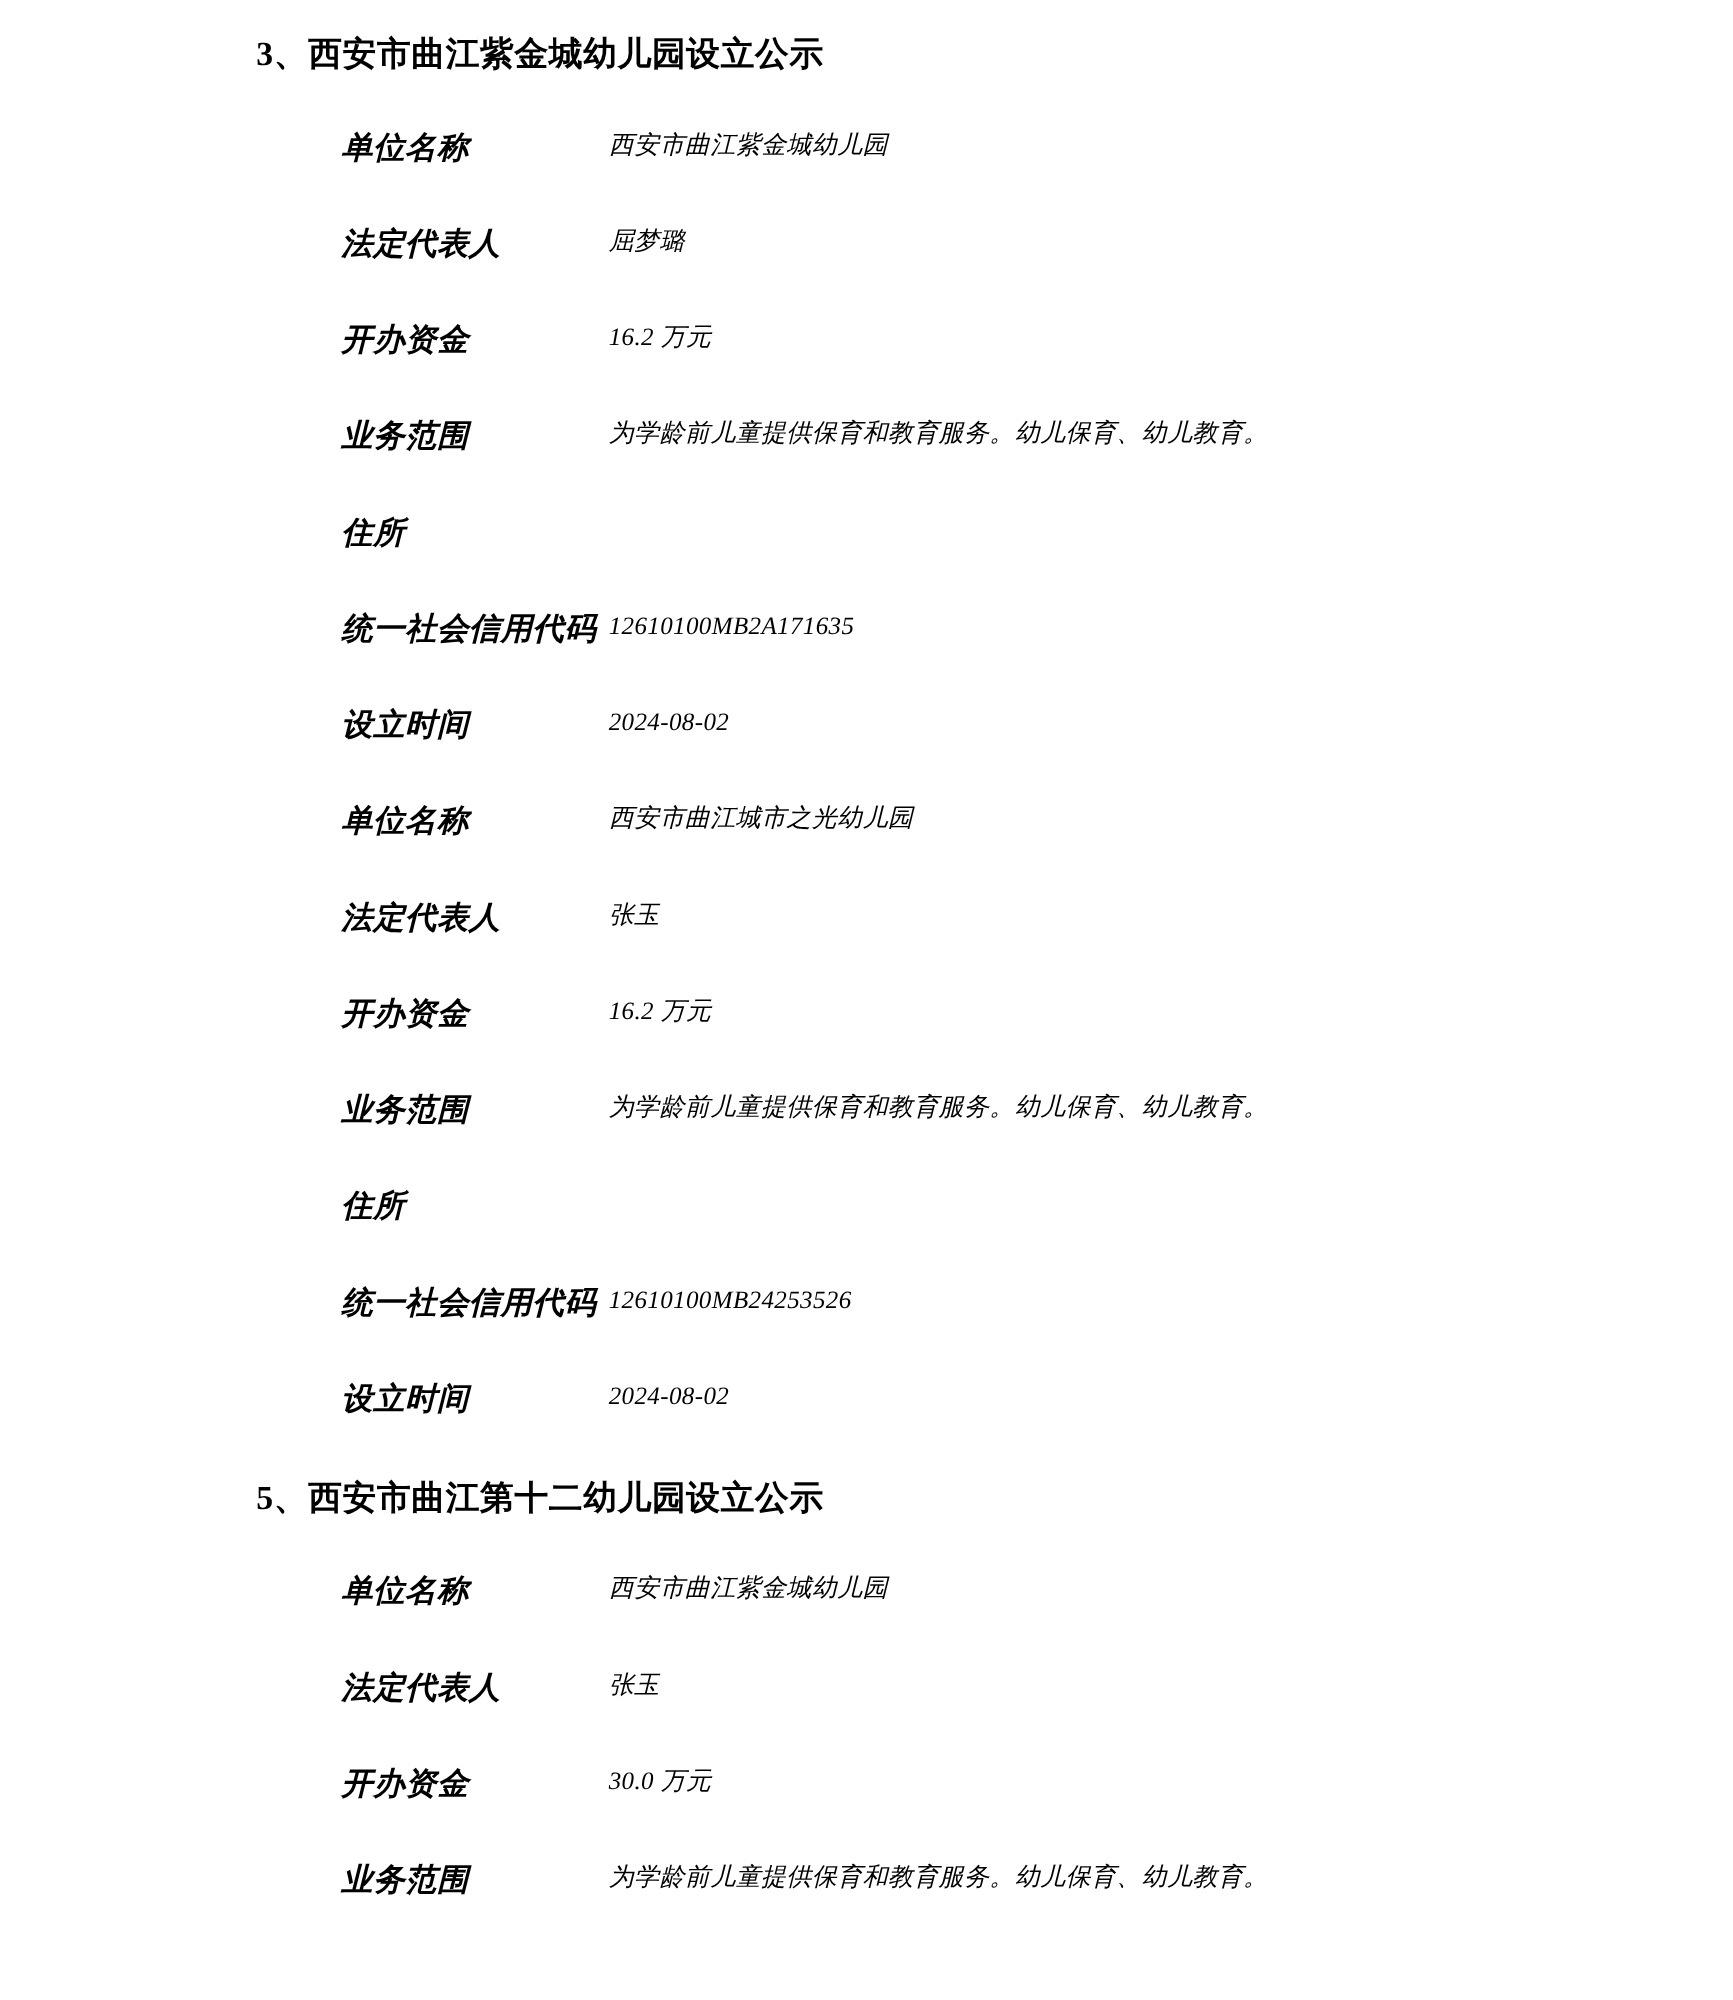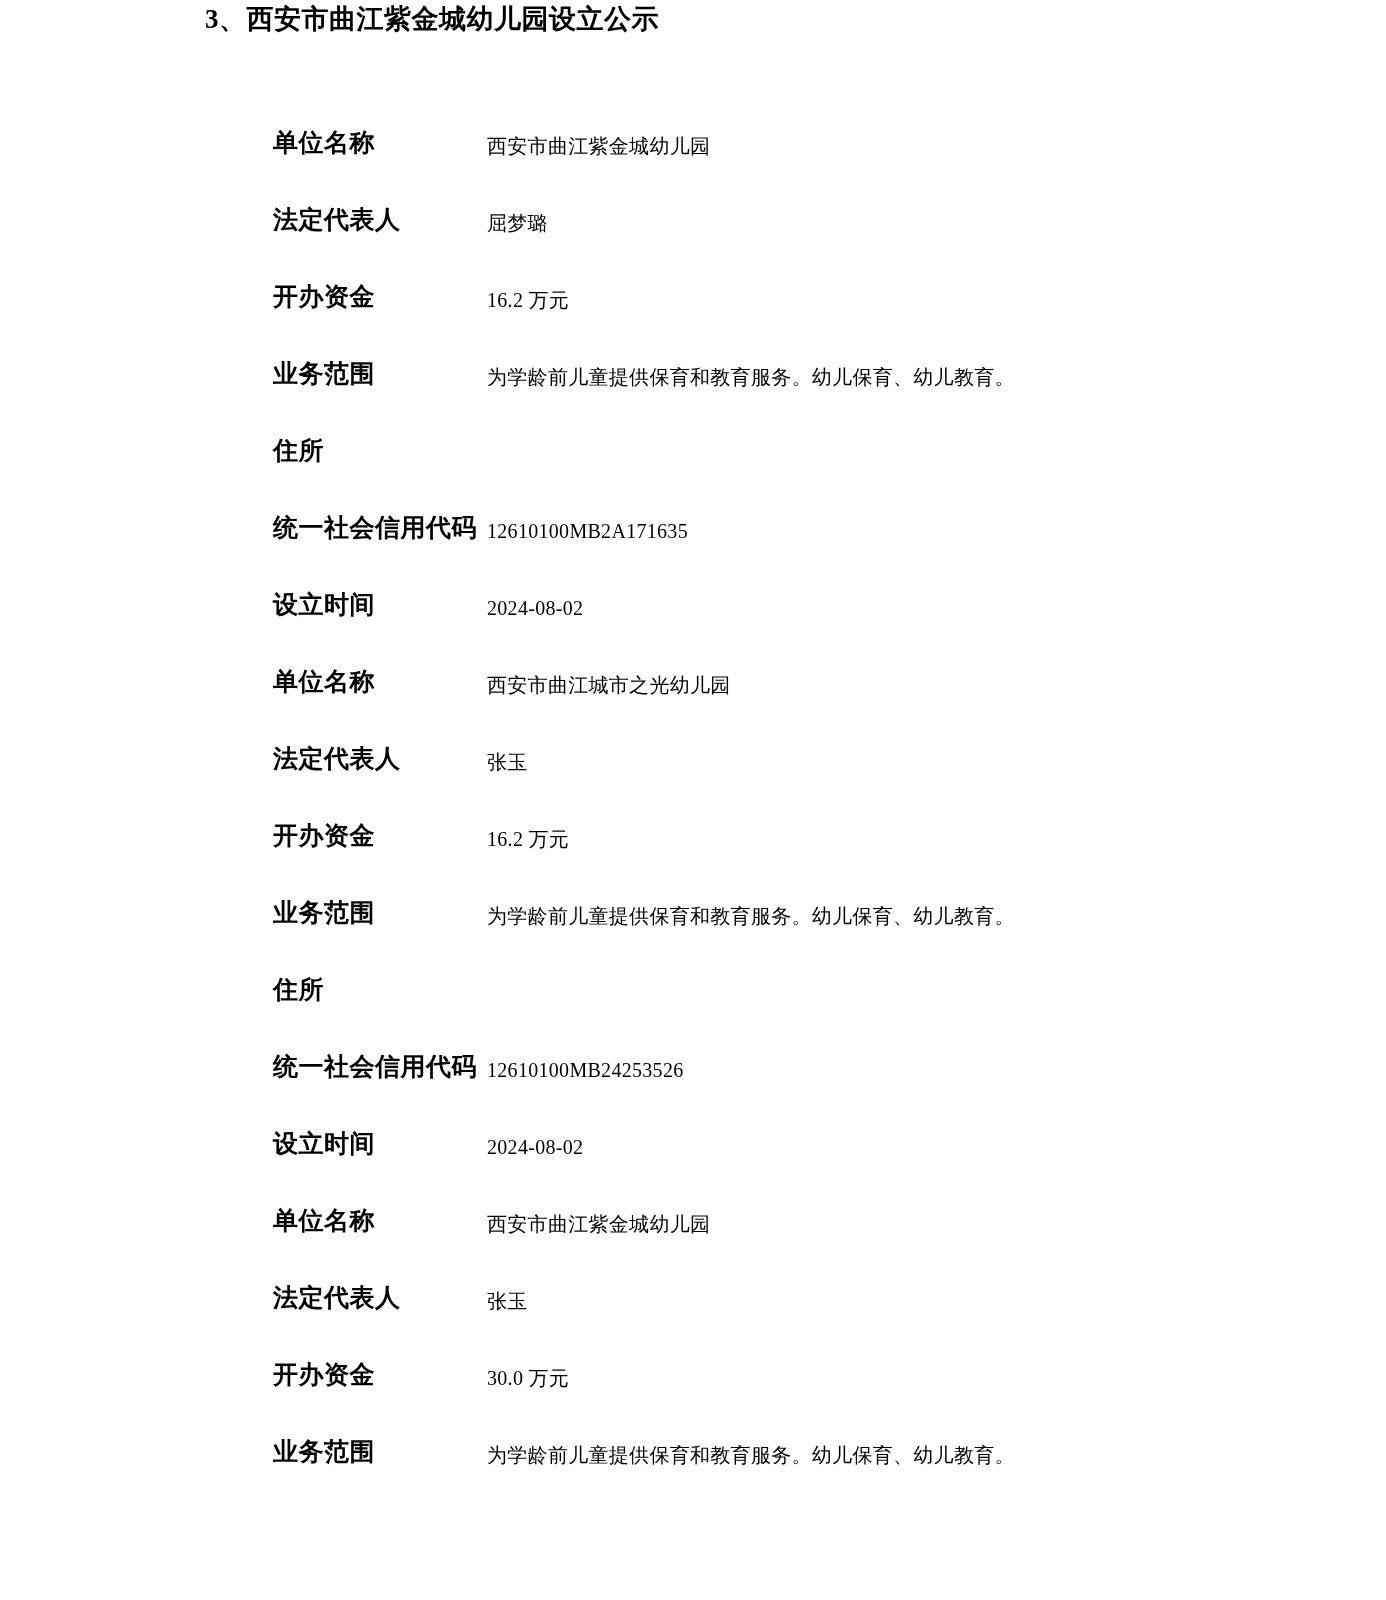--- a/index.html
+++ b/index.html
@@ -11,39 +11,40 @@
     height: 1600px;
     background: #ffffff;
     color: #000000;
     overflow: hidden;
     font-family: "Liberation Serif", "DejaVu Serif", serif;
   }
   .page {
     box-sizing: border-box;
     width: 1386px;
     height: 1588px;
-    padding-top: 4px;
+    padding-top: 28px;
     overflow: hidden;
   }
   .slot {
     height: 77px;
     box-sizing: border-box;
   }
   .heading {
     margin: 0;
     padding-left: 205px;
     font-size: 27px;
     font-weight: 700;
     line-height: 1.15;
     letter-spacing: 0.5px;
   }
   .row {
     display: flex;
-    align-items: flex-end;
+    align-items: flex-start;
     padding-left: 273px;
+    font-style: italic;
   }
   .label {
     width: 214px;
     flex: 0 0 214px;
     font-size: 25px;
     font-weight: 700;
     line-height: 1.15;
     letter-spacing: 0.5px;
   }
   .value {
@@ -116,20 +117,23 @@
       <div class="label">统一社会信用代码</div>
       <div class="value">12610100MB24253526</div>
     </div>
     <div class="slot row">
       <div class="label">设立时间</div>
       <div class="value">2024-08-02</div>
     </div>
   </section>
 
   <section>
+    <div class="slot">
+      <h2 class="heading">5、西安市曲江第十二幼儿园设立公示</h2>
+    </div>
     <div class="slot row">
       <div class="label">单位名称</div>
       <div class="value">西安市曲江紫金城幼儿园</div>
     </div>
     <div class="slot row">
       <div class="label">法定代表人</div>
       <div class="value">张玉</div>
     </div>
     <div class="slot row">
       <div class="label">开办资金</div>

